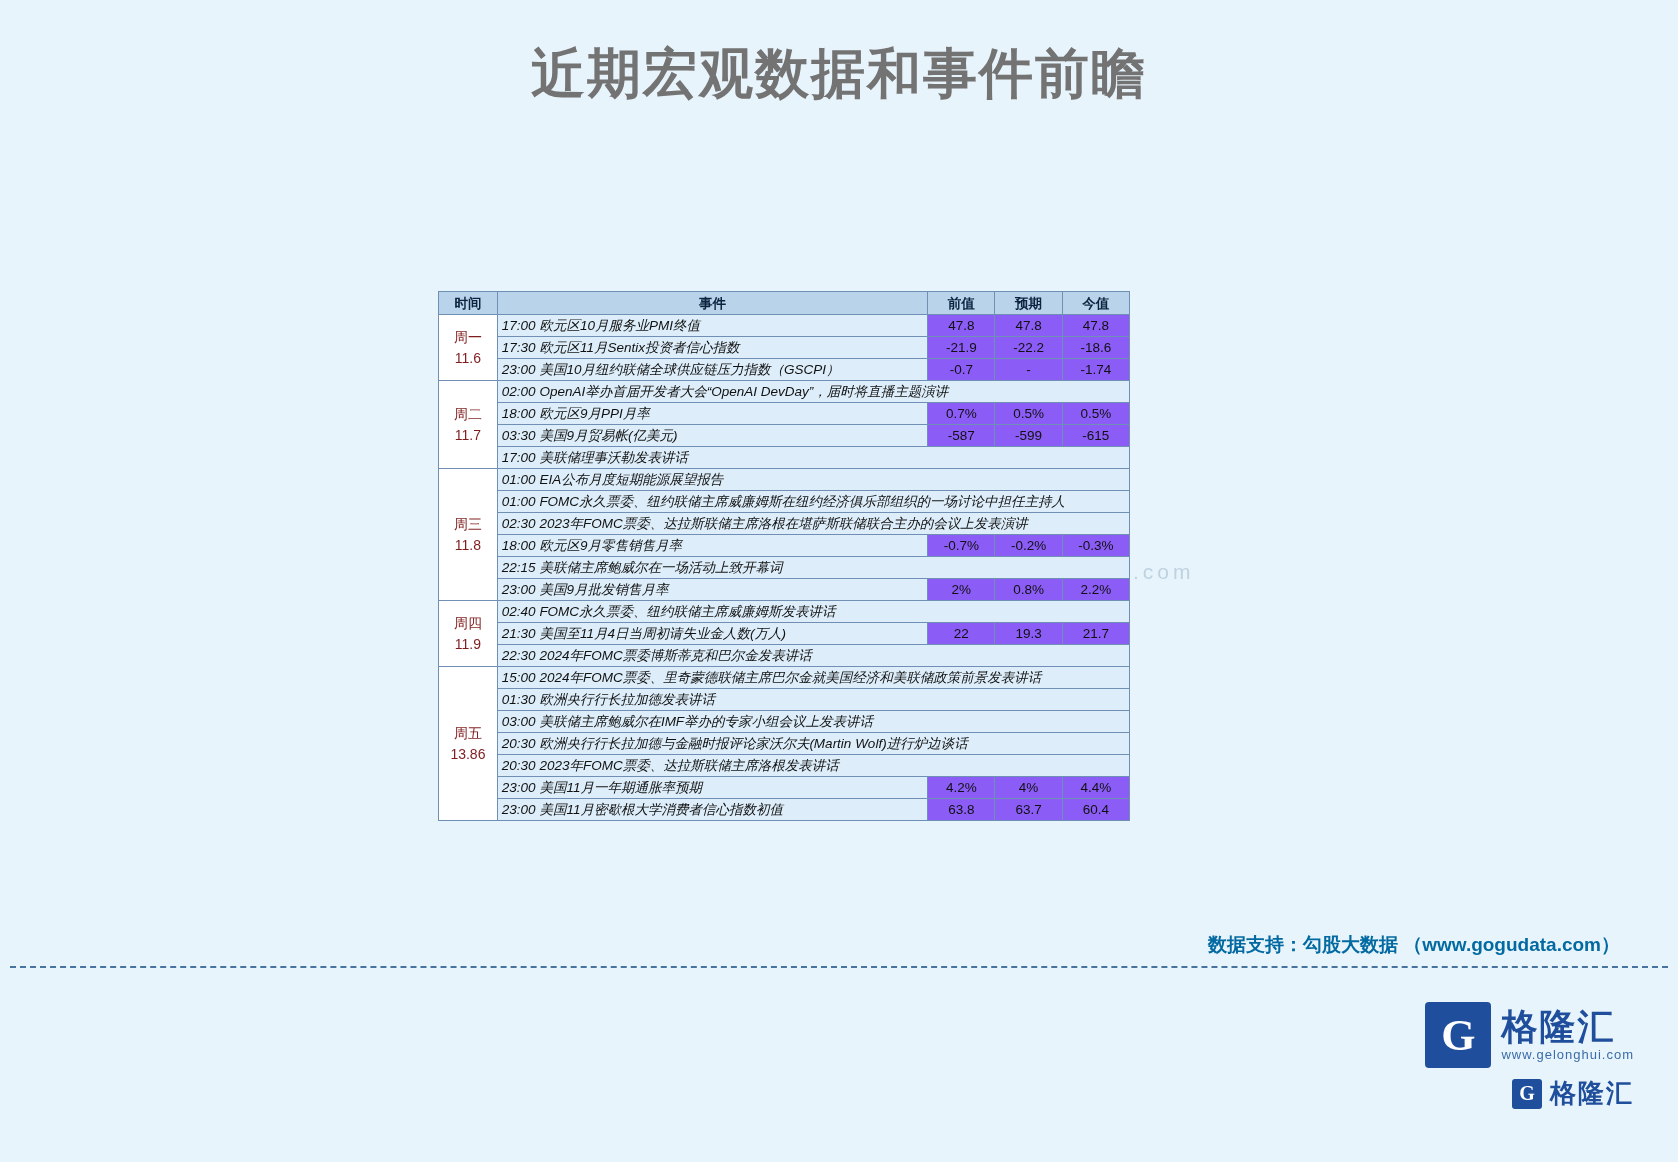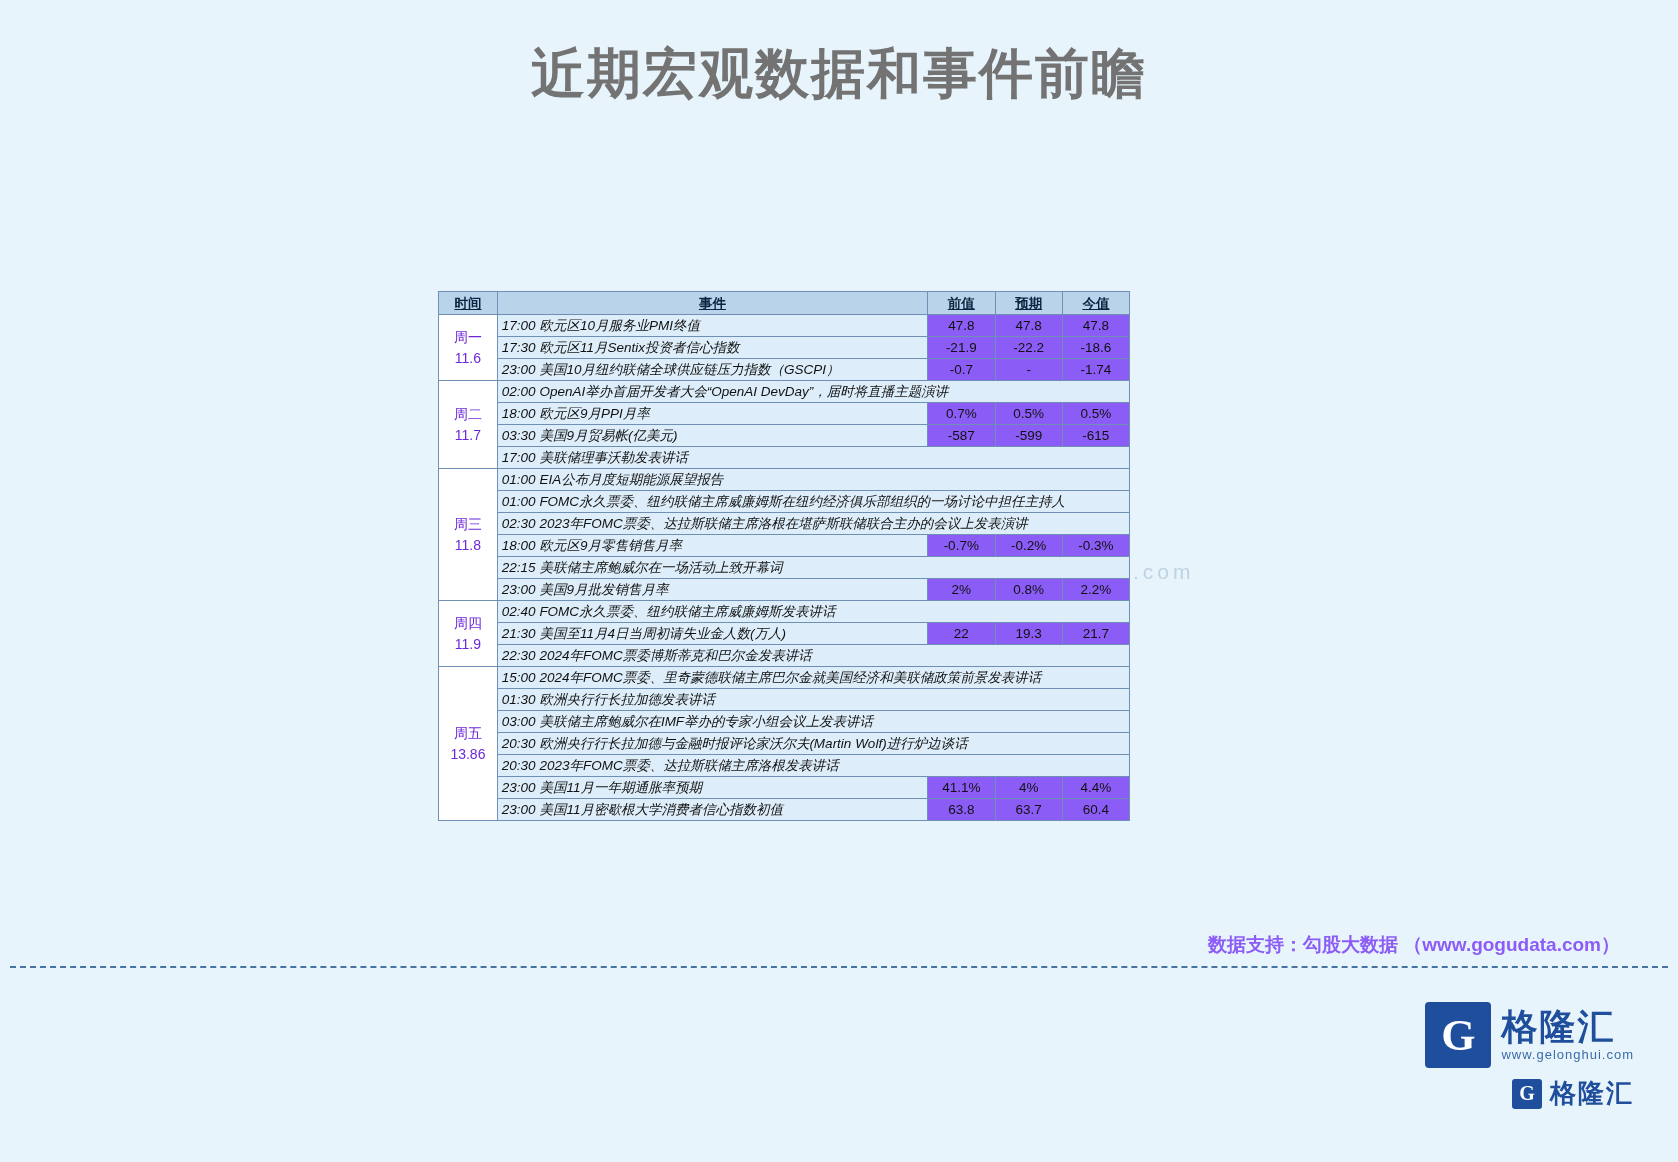--- a/index.html
+++ b/index.html
@@ -71,30 +71,29 @@
     font-weight: normal;
     font-family: "Liberation Sans", sans-serif;
   }
   table.sched thead th {
     background: #b9d4ea;
     text-align: center;
     font-weight: 700;
     font-size: 13.5px;
     height: 22px;
     color: #0c2340;
-    text-decoration: underline;
   }
   td.daycell {
     background: #ffffff;
     text-align: center;
     width: 56px;
     font-size: 14px;
     line-height: 20px;
     vertical-align: middle;
-    color: #6d28d9;
+    color: #7f1d1d;
   }
   td.event {
     background: #ddeefa;
     text-align: left;
     padding-left: 6px;
     white-space: nowrap;
     overflow: hidden;
     font-style: italic;
   }
   td.num {
@@ -108,21 +107,21 @@
 
   
   .footer-note {
     position: absolute;
     left: 0;
     top: 932px;
     width: 1620px;
     text-align: right;
     font-size: 19px;
     font-weight: 700;
-    color: #8b5cf6;
+    color: #0369a1;
     font-family: "Liberation Sans", sans-serif;
   }
   .dashed-line {
     position: absolute;
     left: 10px;
     top: 966px;
     width: 1658px;
     border-top: 2px dashed #2c5d8f;
     opacity: 0.85;
   }
@@ -313,21 +312,21 @@
           <td class="event" colspan="4">03:00 美联储主席鲍威尔在IMF举办的专家小组会议上发表讲话</td>
         </tr>
         <tr>
           <td class="event" colspan="4">20:30 欧洲央行行长拉加德与金融时报评论家沃尔夫(Martin Wolf)进行炉边谈话</td>
         </tr>
         <tr>
           <td class="event" colspan="4">20:30 2023年FOMC票委、达拉斯联储主席洛根发表讲话</td>
         </tr>
         <tr>
           <td class="event">23:00 美国11月一年期通胀率预期</td>
-          <td class="num">41.1%</td>
+          <td class="num">4.2%</td>
           <td class="num">4%</td>
           <td class="num">4.4%</td>
         </tr>
         <tr>
           <td class="event">23:00 美国11月密歇根大学消费者信心指数初值</td>
           <td class="num">63.8</td>
           <td class="num">63.7</td>
           <td class="num">60.4</td>
         </tr>
       </tbody>

